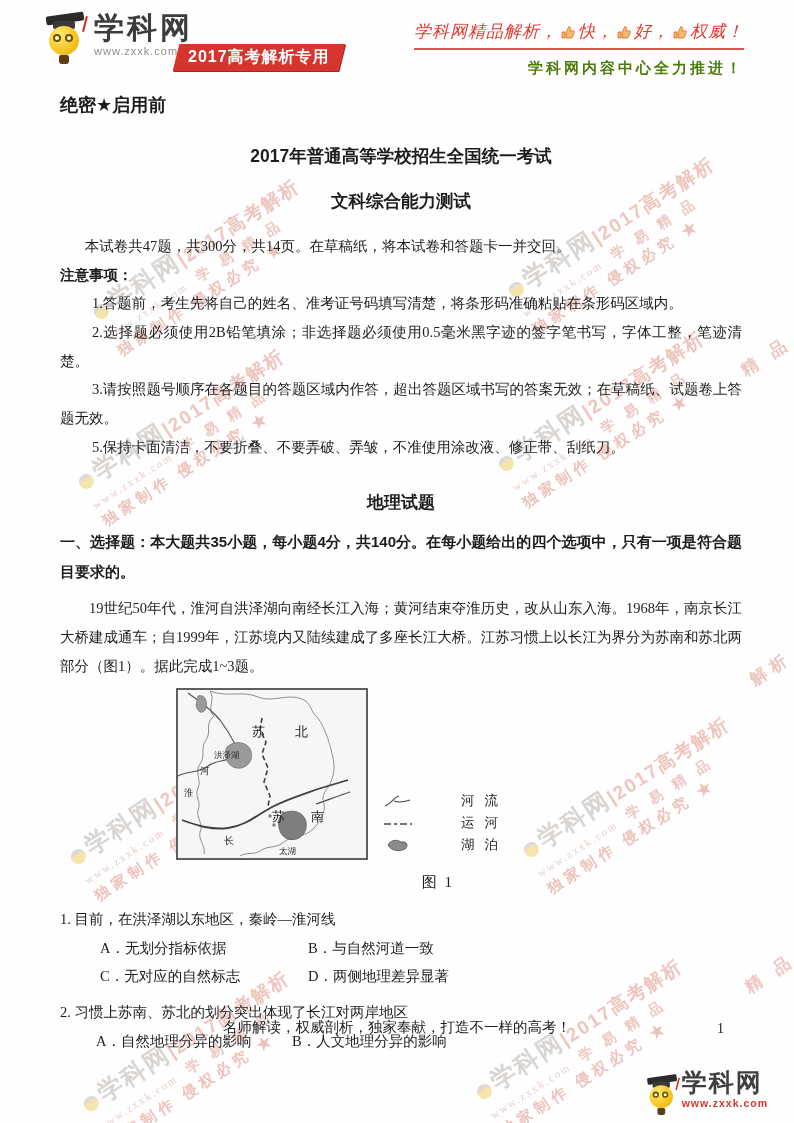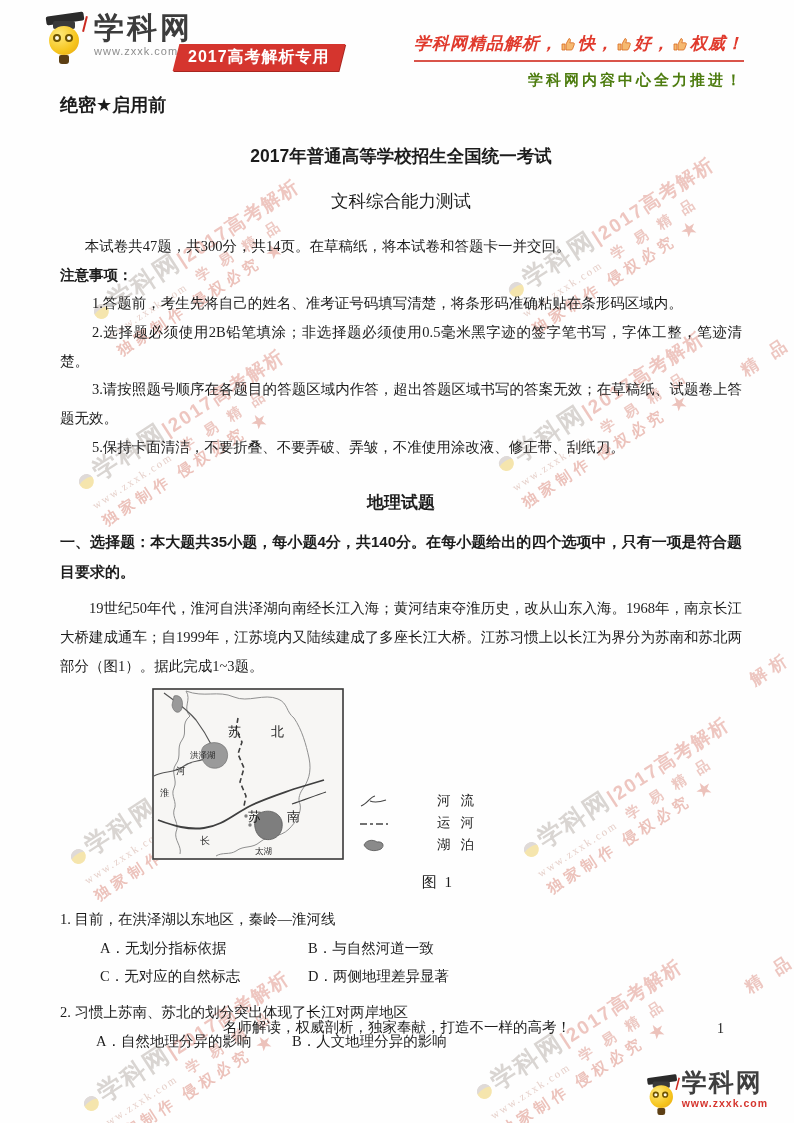--- a/index.html
+++ b/index.html
@@ -44,41 +44,41 @@
         background:#5d3f14; border-radius:2px 2px 3px 3px; }
   .brand-block { margin-left:6px; }
   .brand-name { font-size:30px; font-weight:bold; color:#3c3c3c; letter-spacing:3px; line-height:1.05; }
   .brand-url { font-size:11px; color:#8d8d8d; letter-spacing:1px; margin-top:1px; }
   .hdr-banner { position:absolute; left:176px; top:36px; transform:skewX(-14deg);
         background:#d5352e; padding:3px 12px; box-shadow:1px 1px 0 #a82620; }
   .hdr-banner span { display:inline-block; transform:skewX(14deg); color:#fff;
         font-weight:bold; font-size:16px; letter-spacing:1px; }
   .hdr-right { position:absolute; right:50px; top:12px; text-align:right; }
   .slogan-red { display:flex; align-items:center; justify-content:flex-end; gap:2px;
-        color:#e03a2d; font-weight:bold; font-style:italic; font-size:17px; letter-spacing:1px;
-        padding-bottom:5px; border-bottom:2px solid #d9544a;margin-top:12px; }
+        color:#e03a2d; font-weight:normal; font-style:italic; font-size:17px; letter-spacing:1px;
+        padding-bottom:5px; border-bottom:2px solid #d9544a; }
   .thumb-icon { width:16px; height:16px; display:inline-block; }
   .slogan-sub { margin-top:9px; color:#4d7c0f; font-weight:bold; font-size:15px; letter-spacing:3px; }
 
   
   .content { position:absolute; left:60px; top:88px; width:682px; z-index:2;
         font-size:14.5px; line-height:1.98; }
   .classified { font-weight:bold; font-size:18px; }
   .doc-title { text-align:center; font-size:17.5px; font-weight:bold; margin-top:15px; }
-  .doc-subtitle { text-align:center; font-size:17.5px; font-weight:normal; margin-top:11px; }
+  .doc-subtitle { text-align:center; font-size:17.5px; font-weight:bold; margin-top:11px; }
   .exam-info { margin-top:13px; text-indent:1.7em; }
   .notice-title { font-weight:bold; }
   .notice { text-indent:2.2em; text-align:justify; }
   .section-title { text-align:center; font-size:17px; font-weight:bold; margin:24px 0 8px; }
   .instruction { font-weight:bold; text-align:justify; font-size:15px; line-height:2.0; }
   .passage { text-indent:2em; text-align:justify; margin-top:7px; }
 
   
   .figure { margin:8px 0 2px 0; width:682px; }
-  .fig-row { display:flex; align-items:flex-end; margin-left:92px; }
+  .fig-row { display:flex; align-items:flex-end; margin-left:116px; }
   .map-svg { flex:0 0 auto; background:#f7f6f4; }
   .legend { margin-left:14px; margin-bottom:4px; }
   .legend-row { display:flex; align-items:center; height:22px;gap:39px; }
   .legend-sym { width:32px; margin-right:8px; flex:0 0 auto; }
   .legend-label { font-size:13.5px; letter-spacing:10px; color:#222; white-space:nowrap; }
   .fig-caption { width:192px; margin-left:202px; text-align:right; font-size:15px;
         margin-top:8px; letter-spacing:2px; }
 
   
   .q-stem { margin-top:7px; }

